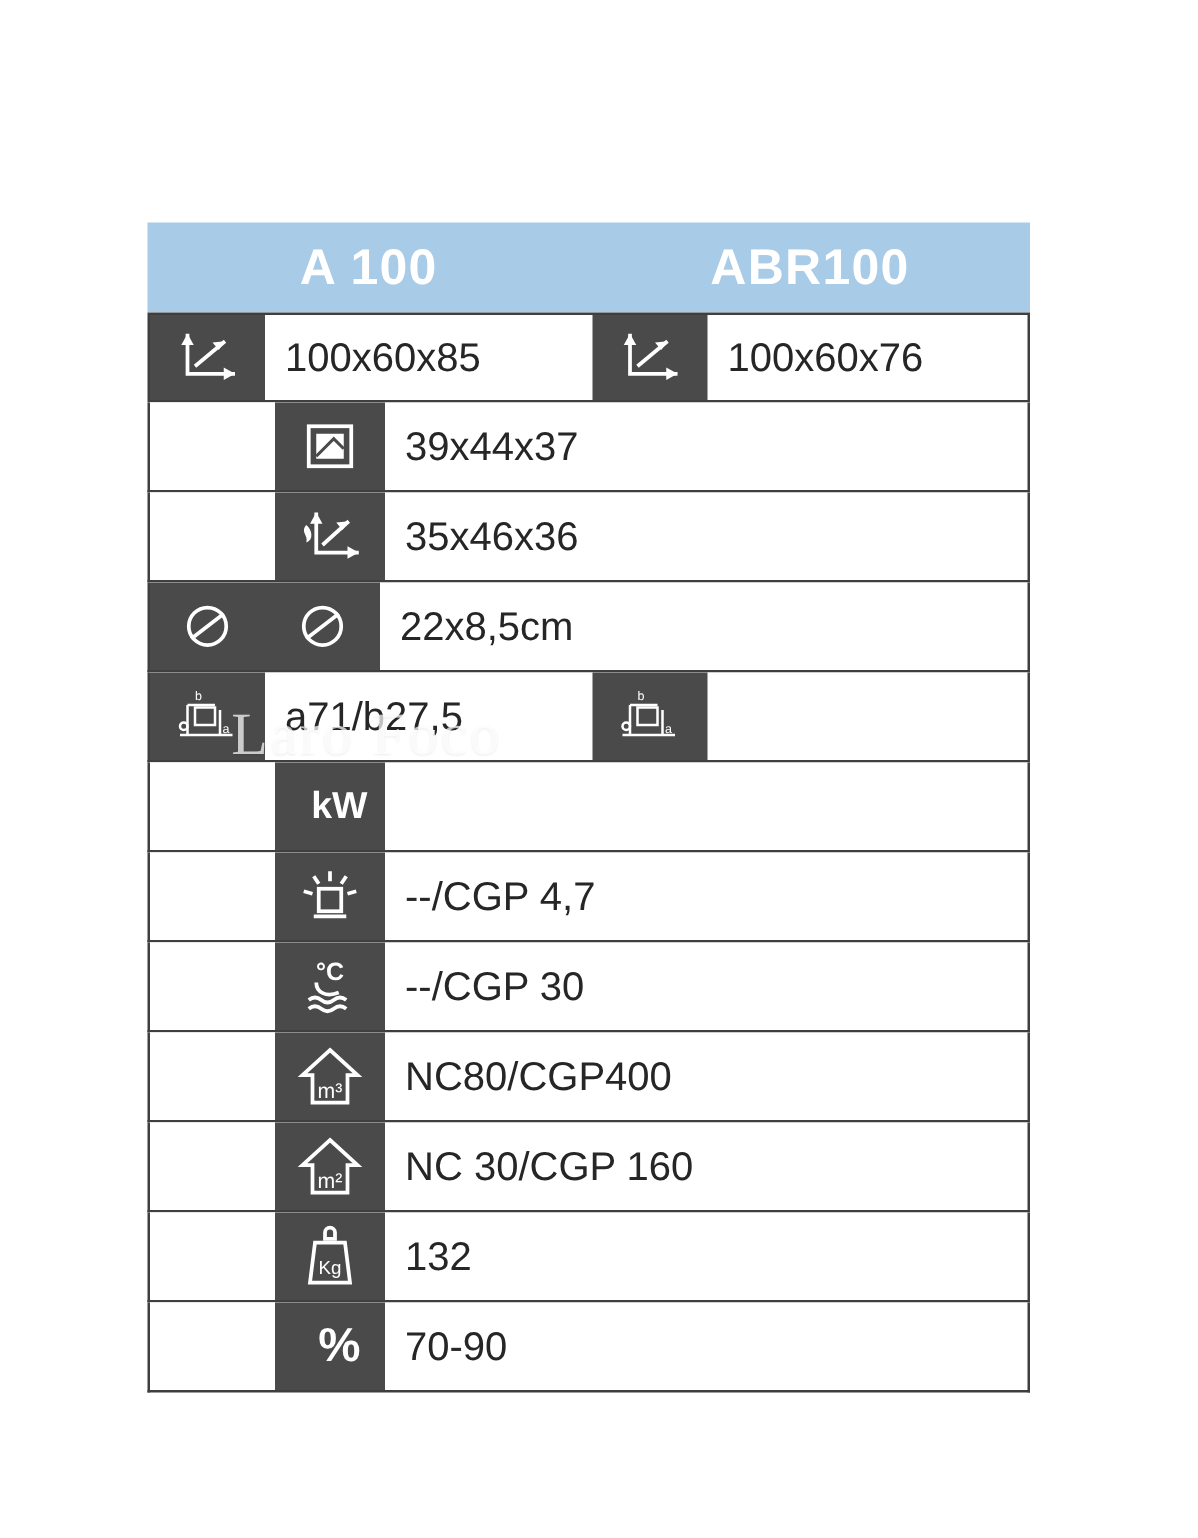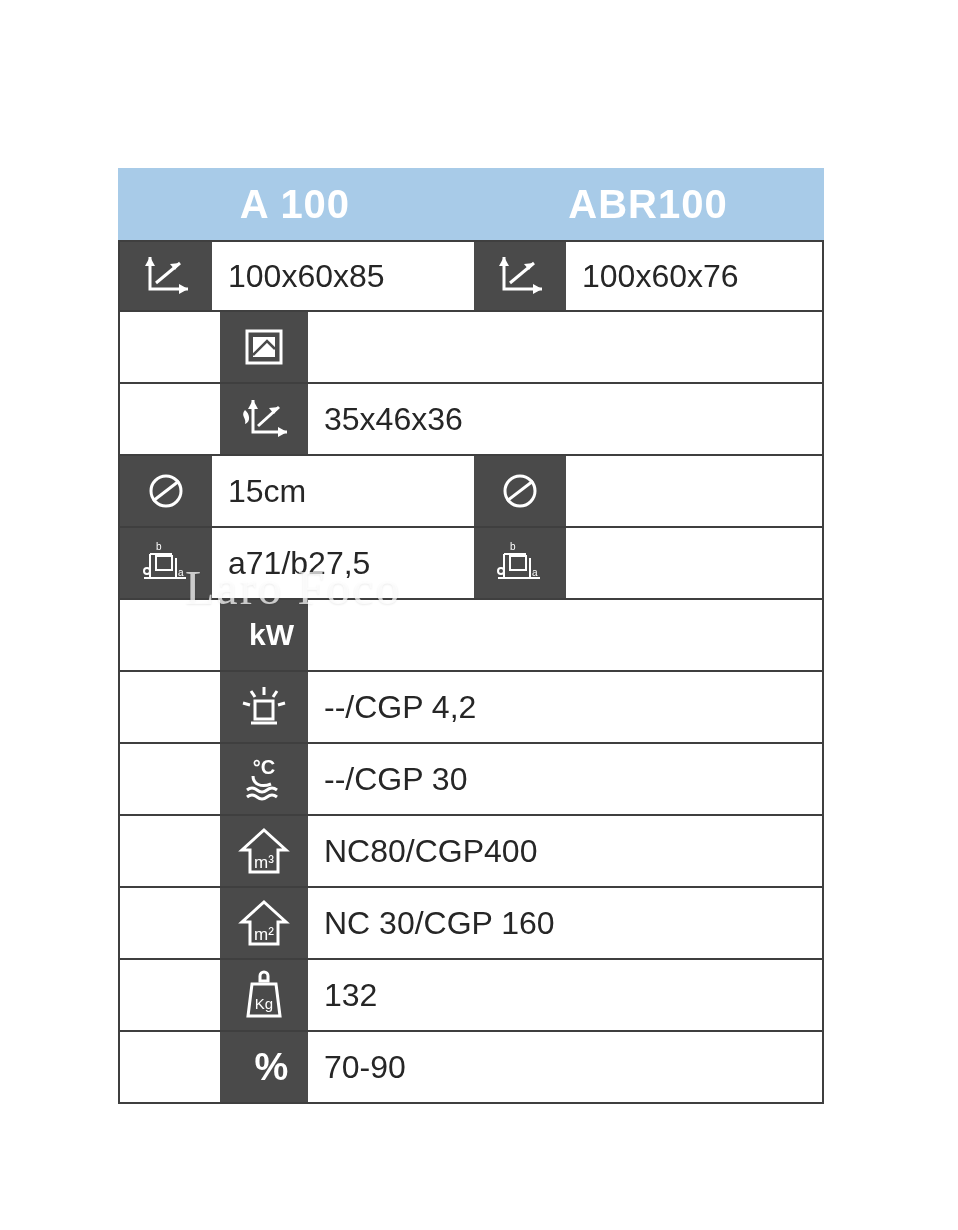--- a/index.html
+++ b/index.html
@@ -21,20 +21,21 @@
     top: 168px;
     width: 706px;
     height: 935px;
   }
 
   
   .header-row {
     display: flex;
     height: 72px;
     background: #a8cbe8;
+    margin-top: 10px;
   }
   .header-cell {
     display: flex;
     align-items: center;
     justify-content: center;
     font-size: 40px;
     font-weight: bold;
     color: #ffffff;
     letter-spacing: 1px;
   }
@@ -150,20 +151,21 @@
 
   <div class="row">
     <div class="cell blank spacer100"></div>
     <div class="icon-cell w88">
       <svg width="46" height="44" viewBox="0 0 46 44">
         <rect x="6" y="6" width="34" height="32" fill="none" stroke="#fff" stroke-width="3"></rect>
         <rect x="12" y="12" width="22" height="20" fill="#fff"></rect>
         <path d="M12 30 L26 16 L34 24" stroke="#4a4a4a" stroke-width="2.5" fill="none"></path>
       </svg>
     </div>
+    <div class="value grow">39x44x37</div>
   </div>
 
   <div class="row">
     <div class="cell blank spacer100"></div>
     <div class="icon-cell w88">
       <svg width="54" height="46" viewBox="0 0 54 46">
         <path d="M16 4 L16 36 L50 36" stroke="#fff" stroke-width="3" fill="none"></path>
         <path d="M50 36 l-9 -5 l0 10 z" fill="#fff"></path>
         <path d="M16 4 l-5 9 l10 0 z" fill="#fff"></path>
         <path d="M21 30 L42 11" stroke="#fff" stroke-width="3" fill="none"></path>
@@ -174,27 +176,27 @@
     <div class="value grow">35x46x36</div>
   </div>
 
   <div class="row">
     <div class="icon-cell w92">
       <svg width="48" height="48" viewBox="0 0 48 48">
         <circle cx="24" cy="24" r="15" fill="none" stroke="#fff" stroke-width="3"></circle>
         <line x1="11" y1="34" x2="37" y2="14" stroke="#fff" stroke-width="3"></line>
       </svg>
     </div>
-    <div class="value w262">15cm</div>
     <div class="icon-cell w92">
       <svg width="48" height="48" viewBox="0 0 48 48">
         <circle cx="24" cy="24" r="15" fill="none" stroke="#fff" stroke-width="3"></circle>
         <line x1="11" y1="34" x2="37" y2="14" stroke="#fff" stroke-width="3"></line>
       </svg>
     </div>
+    <div class="value grow">22x8,5cm</div>
   </div>
 
   <div class="row">
     <div class="icon-cell w92">
       <svg width="60" height="50" viewBox="0 0 60 50">
         <text x="20" y="12" font-size="10" fill="#fff" font-family="Liberation Sans, sans-serif">b</text>
         <line x1="14" y1="16" x2="36" y2="16" stroke="#fff" stroke-width="2"></line>
         <line x1="14" y1="16" x2="14" y2="40" stroke="#fff" stroke-width="2"></line>
         <rect x="20" y="18" width="16" height="14" fill="none" stroke="#fff" stroke-width="2"></rect>
         <line x1="8" y1="40" x2="50" y2="40" stroke="#fff" stroke-width="2"></line>
@@ -231,21 +233,21 @@
       <svg width="50" height="48" viewBox="0 0 50 48">
         <rect x="16" y="18" width="18" height="18" fill="none" stroke="#fff" stroke-width="3"></rect>
         <line x1="25" y1="4" x2="25" y2="12" stroke="#fff" stroke-width="3"></line>
         <line x1="12" y1="8" x2="16" y2="14" stroke="#fff" stroke-width="3"></line>
         <line x1="38" y1="8" x2="34" y2="14" stroke="#fff" stroke-width="3"></line>
         <line x1="4" y1="20" x2="11" y2="22" stroke="#fff" stroke-width="3"></line>
         <line x1="46" y1="20" x2="39" y2="22" stroke="#fff" stroke-width="3"></line>
         <line x1="12" y1="40" x2="38" y2="40" stroke="#fff" stroke-width="3"></line>
       </svg>
     </div>
-    <div class="value grow">--/CGP 4,2</div>
+    <div class="value grow">--/CGP 4,7</div>
   </div>
 
   <div class="row">
     <div class="cell blank spacer100"></div>
     <div class="icon-cell w88">
       <svg width="50" height="50" viewBox="0 0 50 50">
         <text x="25" y="20" font-size="20" font-weight="bold" fill="#fff" text-anchor="middle" font-family="Liberation Sans, sans-serif">°C</text>
         <path d="M14 22 C14 30 22 34 32 30" stroke="#fff" stroke-width="3" fill="none"></path>
         <path d="M8 36 q5 -4 10 0 t10 0 t10 0" stroke="#fff" stroke-width="3" fill="none"></path>
         <path d="M8 43 q5 -4 10 0 t10 0 t10 0" stroke="#fff" stroke-width="3" fill="none"></path>

